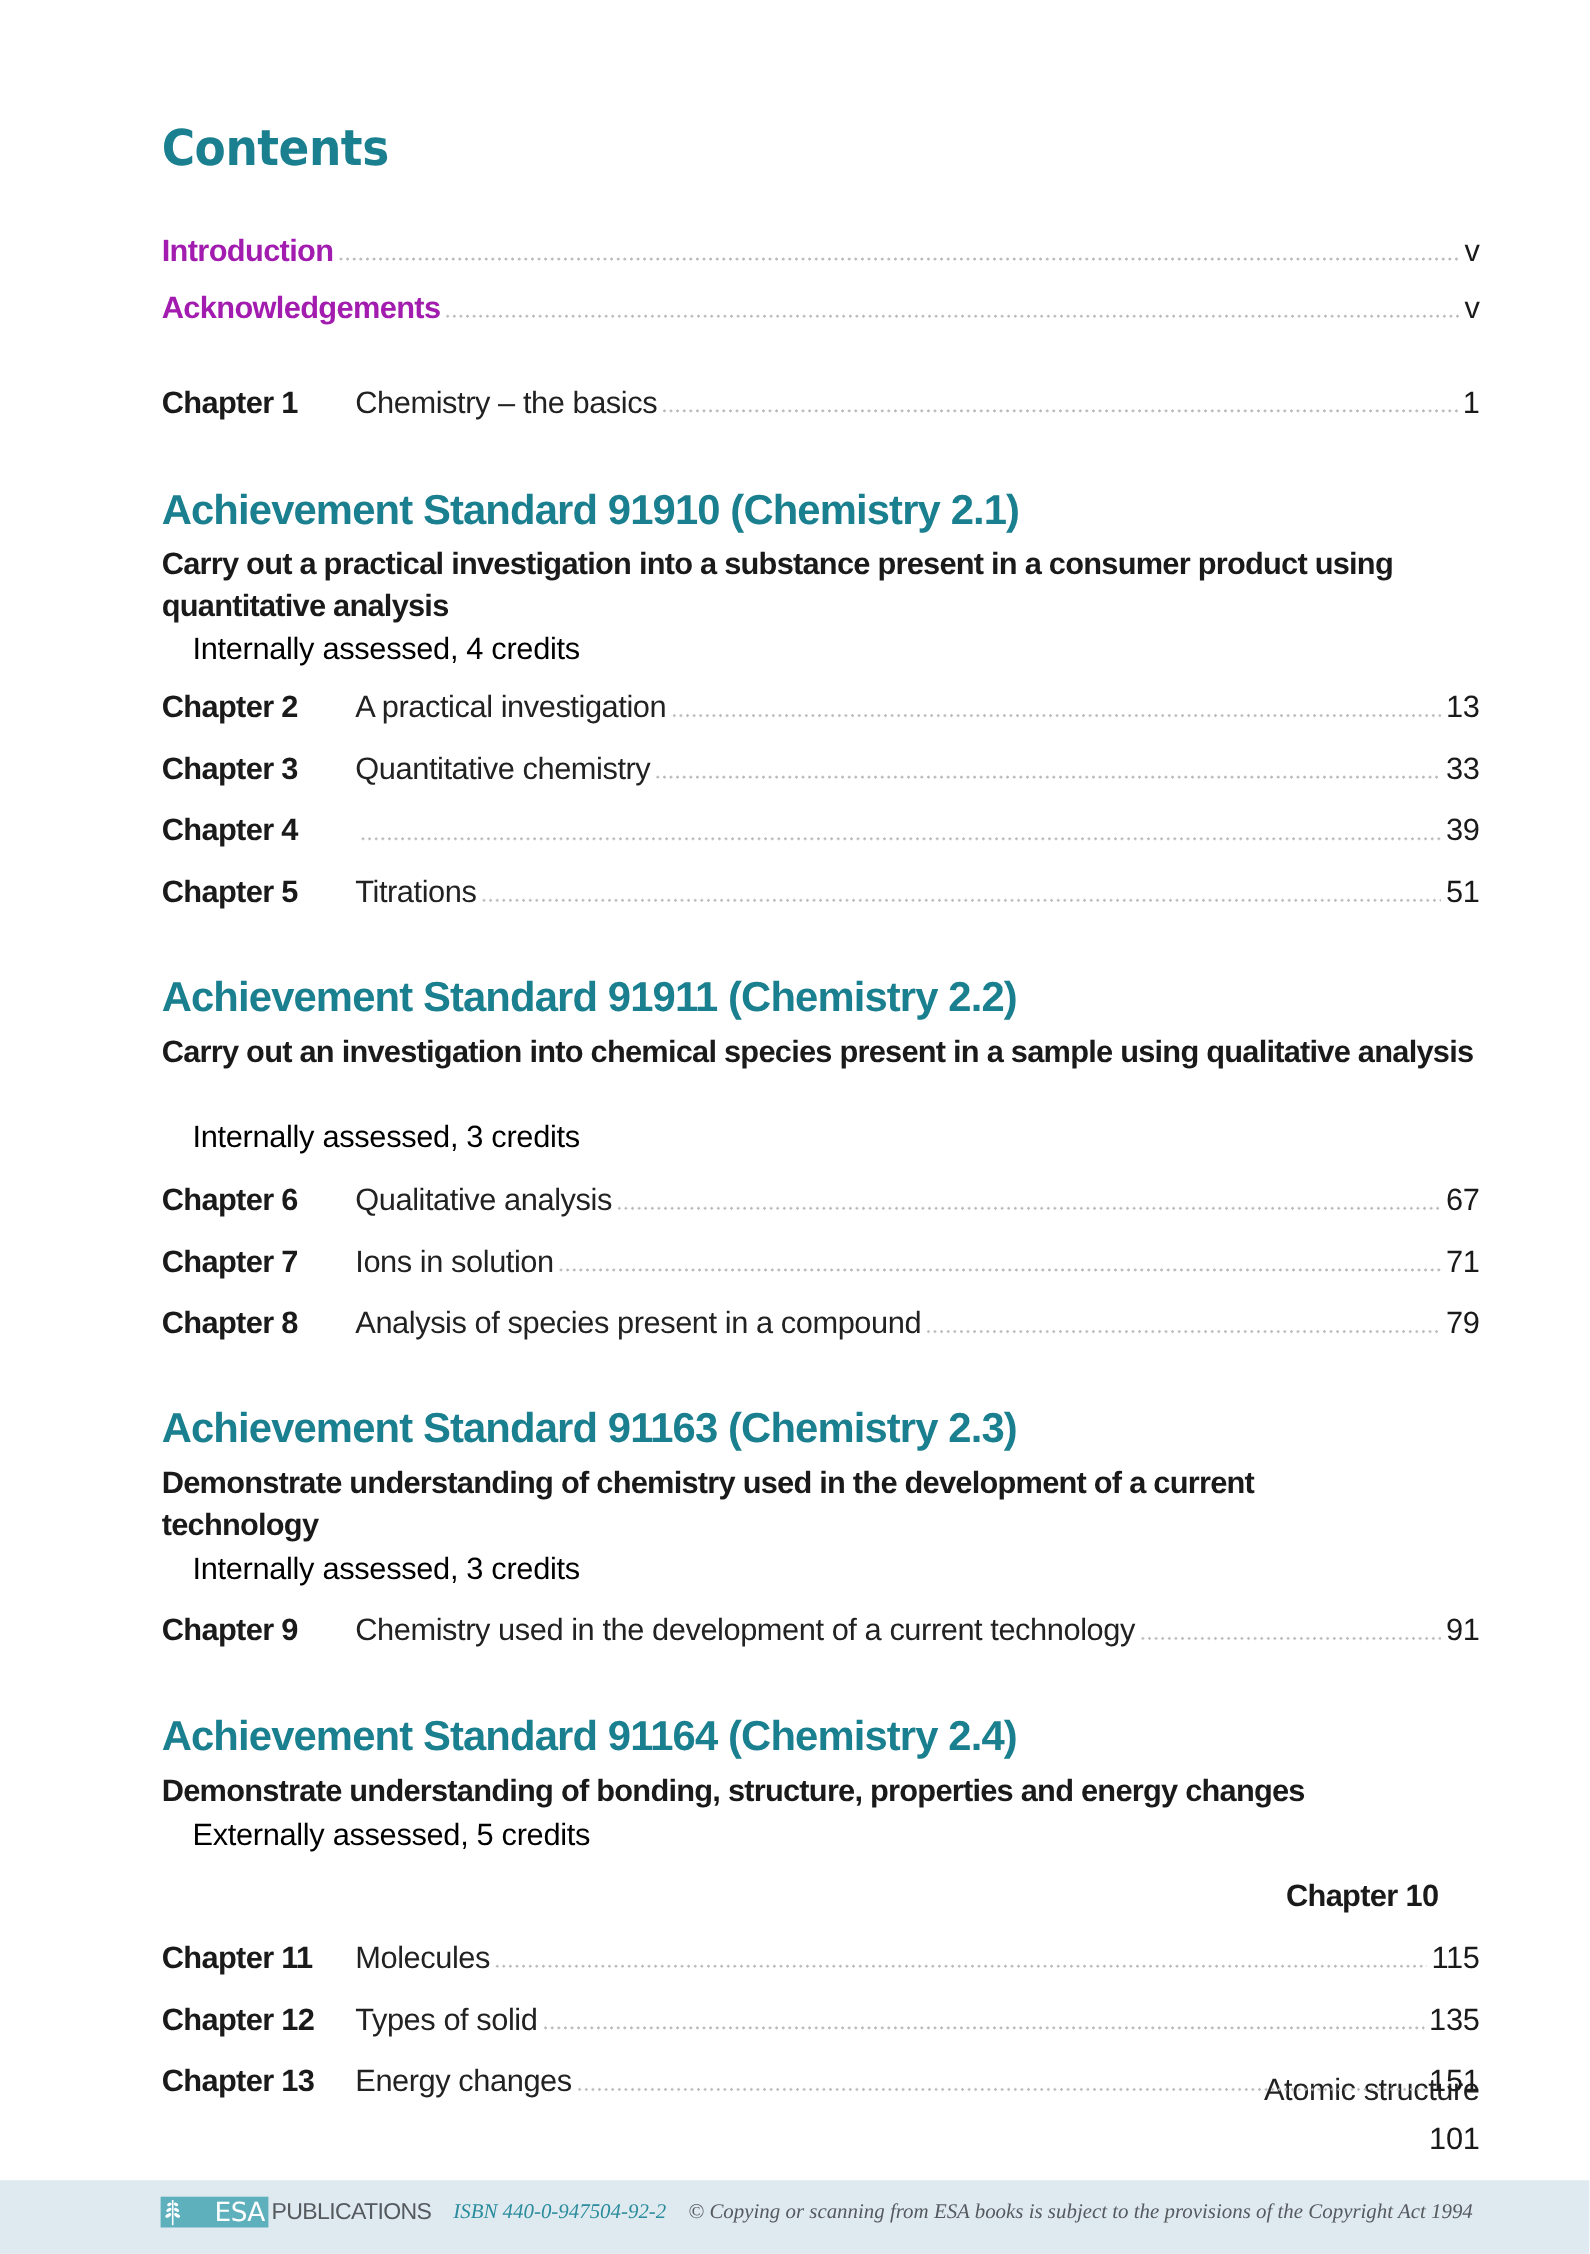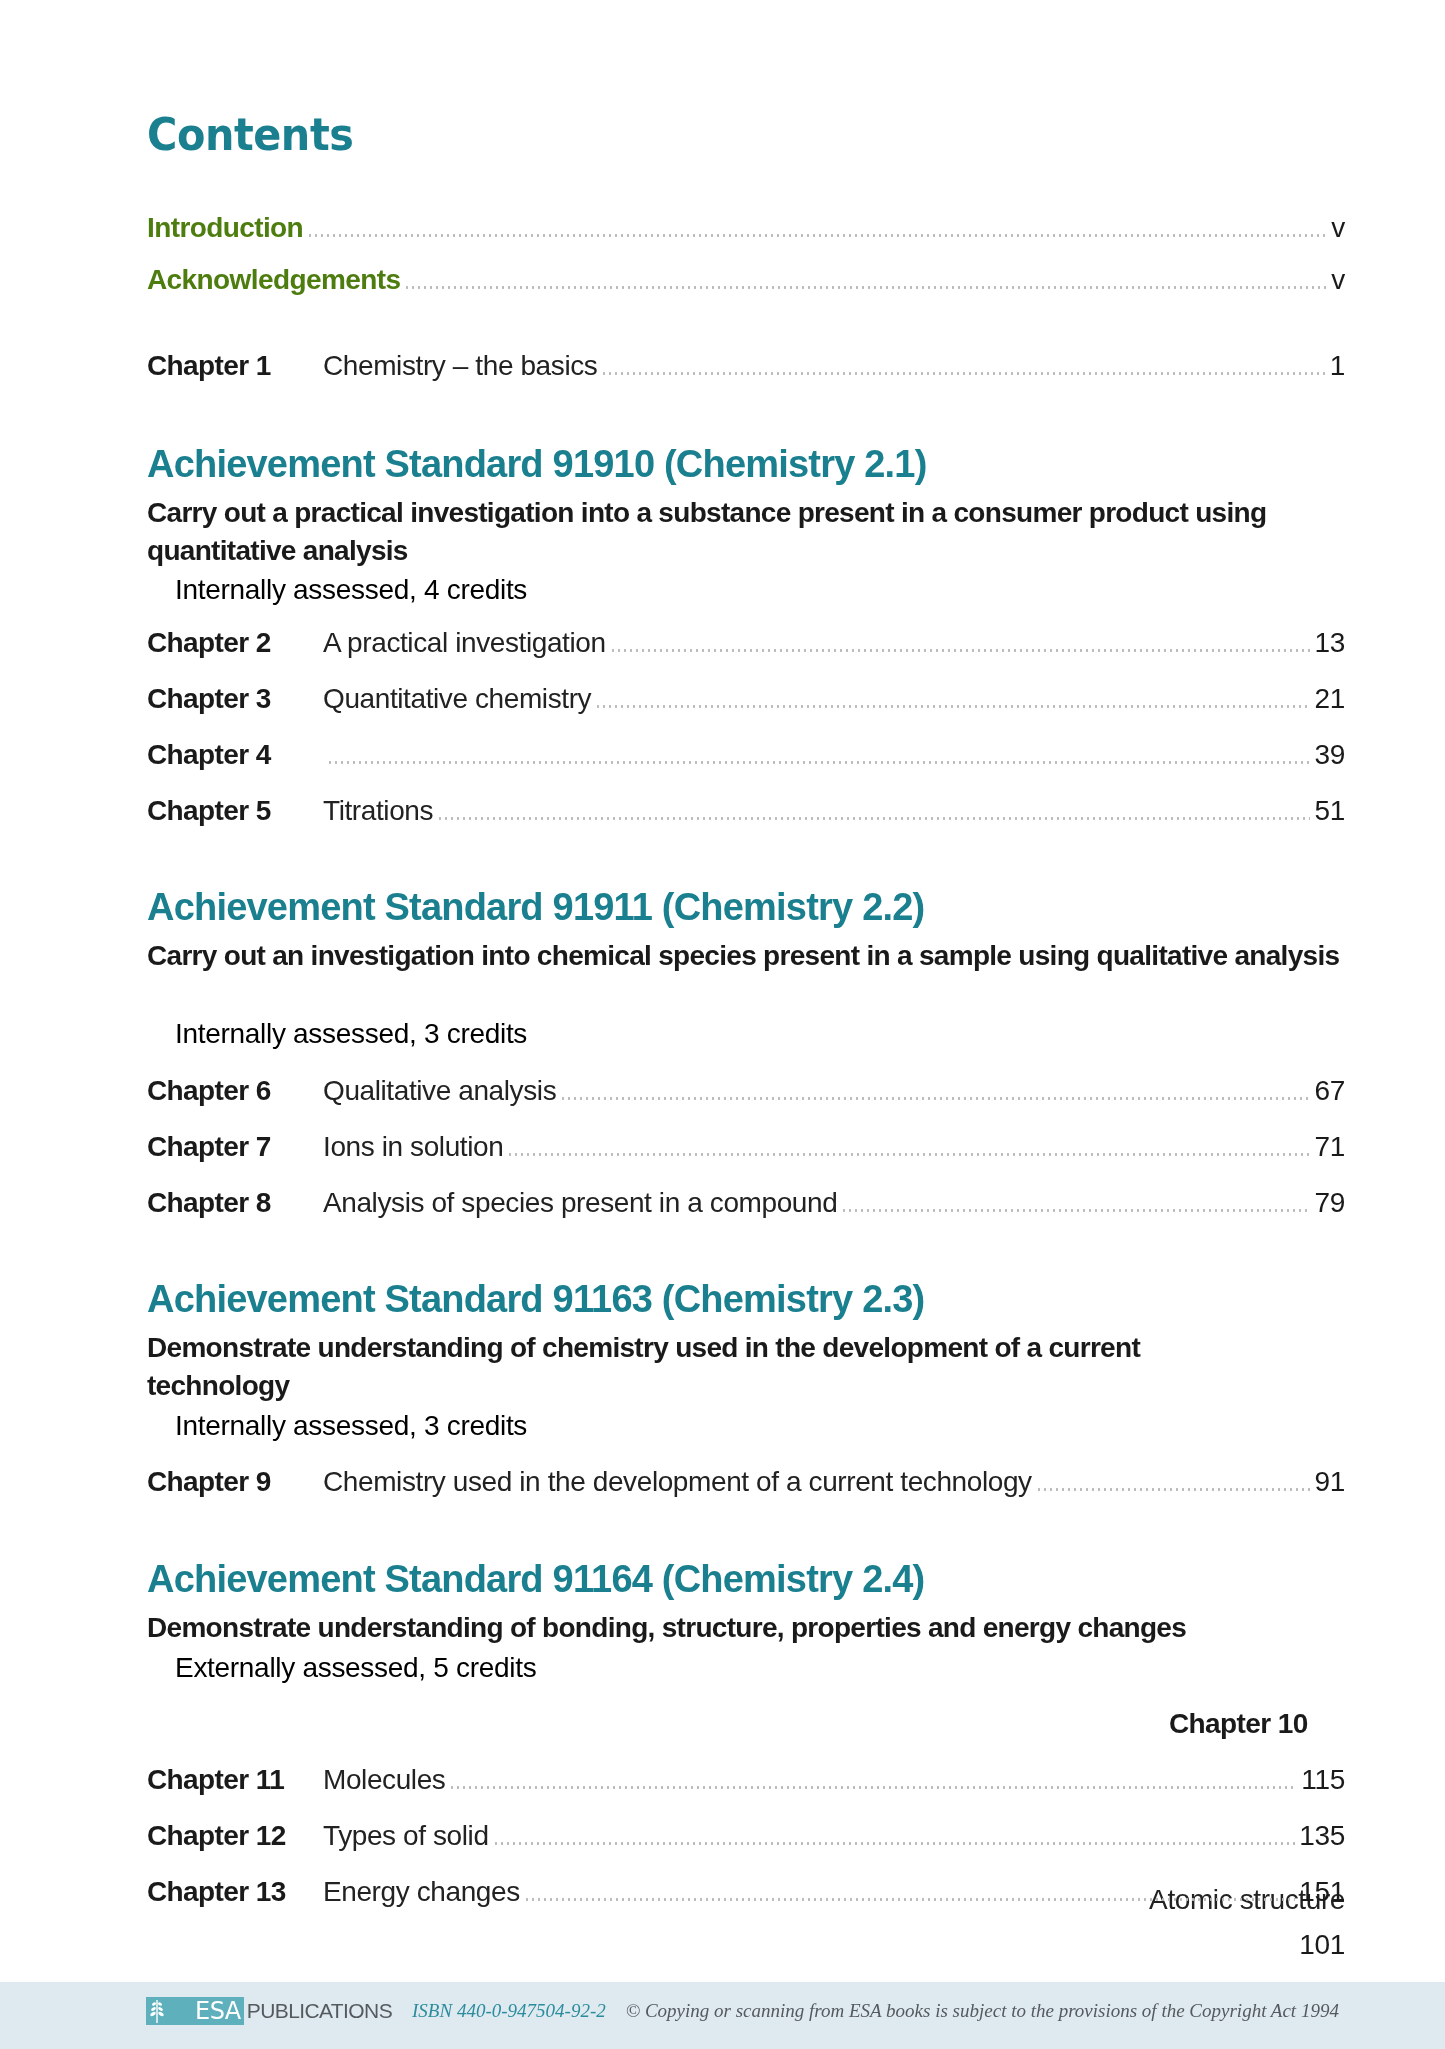--- a/index.html
+++ b/index.html
@@ -52,21 +52,21 @@
     }
     .row .ch-title {
       white-space: nowrap;
       color: #222222;
       font-weight: normal;
       letter-spacing: -0.4px;
     }
     .row .front-title {
       font-weight: bold;
       white-space: nowrap;
-      color: #4d7c0f;
+      color: #a21caf;
       letter-spacing: -0.6px;
     }
     .row .leader {
       flex: 1 1 auto;
       margin: 0 4px 9px 4px;
       height: 3px;
       background-image: radial-gradient(circle, #b9b9b9 1.1px, transparent 1.3px);
       background-size: 6px 3px;
       background-repeat: repeat-x;
     }
@@ -198,21 +198,21 @@
   <div class="row" style="top:625px;">
     <span class="ch-label">Chapter 2</span>
     <span class="ch-title">A practical investigation</span>
     <span class="leader"></span>
     <span class="page-num">13</span>
   </div>
   <div class="row" style="top:681px;">
     <span class="ch-label">Chapter 3</span>
     <span class="ch-title">Quantitative chemistry</span>
     <span class="leader"></span>
-    <span class="page-num">21</span>
+    <span class="page-num">33</span>
   </div>
   <div class="row" style="top:737px;">
     <span class="ch-label">Chapter 4</span>
     <span class="leader"></span>
     <span class="page-num">39</span>
   </div>
   <div class="row" style="top:793px;">
     <span class="ch-label">Chapter 5</span>
     <span class="ch-title">Titrations</span>
     <span class="leader"></span>

